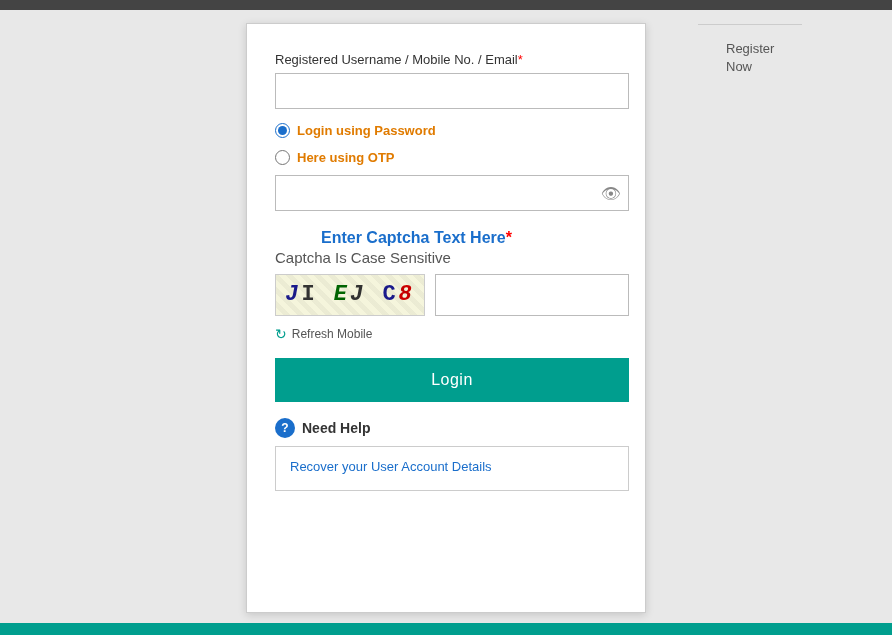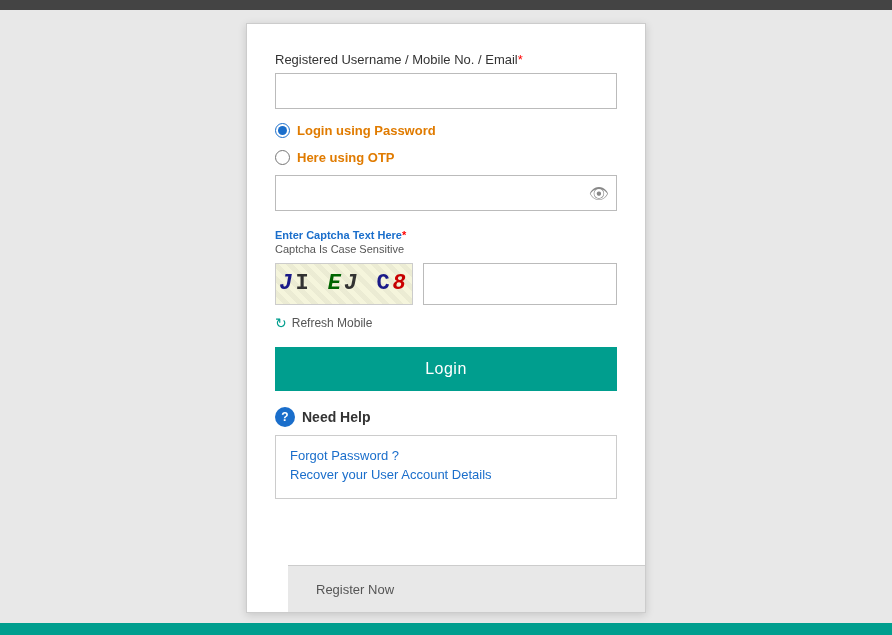--- a/index.html
+++ b/index.html
@@ -29,21 +29,21 @@
       height: 12px;
       background: #009e8e;
     }
     .card {
       background: #fff;
       border: 1px solid #ccc;
       width: 400px;
       min-height: 590px;
       box-shadow: 0 2px 8px rgba(0,0,0,0.15);
       display: flex;
-      flex-direction: column;
+      flex-direction: row;
       position: relative;
       justify-content: space-between;
     }
     .card-body {
       padding: 28px 28px 20px 28px;
       flex: 1;
     }
     .field-label {
       font-size: 13px;
       color: #333;
@@ -102,29 +102,30 @@
       top: 50%;
       transform: translateY(-50%);
       cursor: pointer;
       color: #888;
       font-size: 16px;
     }
     .captcha-section {
       margin-top: 18px;
     }
     .captcha-label {
-      font-size: 11px;
+      font-size: 16px;
       color: #1a6ecb;
       font-weight: bold;
+      margin-left: 46px;
     }
     .captcha-label .required {
       color: red;
     }
     .captcha-sensitive {
-      font-size: 11px;
+      font-size: 15px;
       color: #555;
       margin: 2px 0 8px 0;
     }
     .captcha-row {
       display: flex;
       align-items: center;
       gap: 10px;
     }
     .captcha-image {
       width: 150px;
@@ -292,21 +293,20 @@
     </div>
 
     <button class="login-btn">Login</button>
 
     <div class="need-help-section">
       <div class="need-help-header">
         <div class="help-icon">?</div>
         <span>Need Help</span>
       </div>
       <div class="help-box">
-        <a href="#" class="help-link">Forgot Password ?</a>
         <a href="#" class="help-link">Recover your User Account Details</a>
       </div>
     </div>
 
   </div>
 
   <div class="card-footer">
     <a href="#" class="register-link">Register Now</a>
   </div>
 </div>

